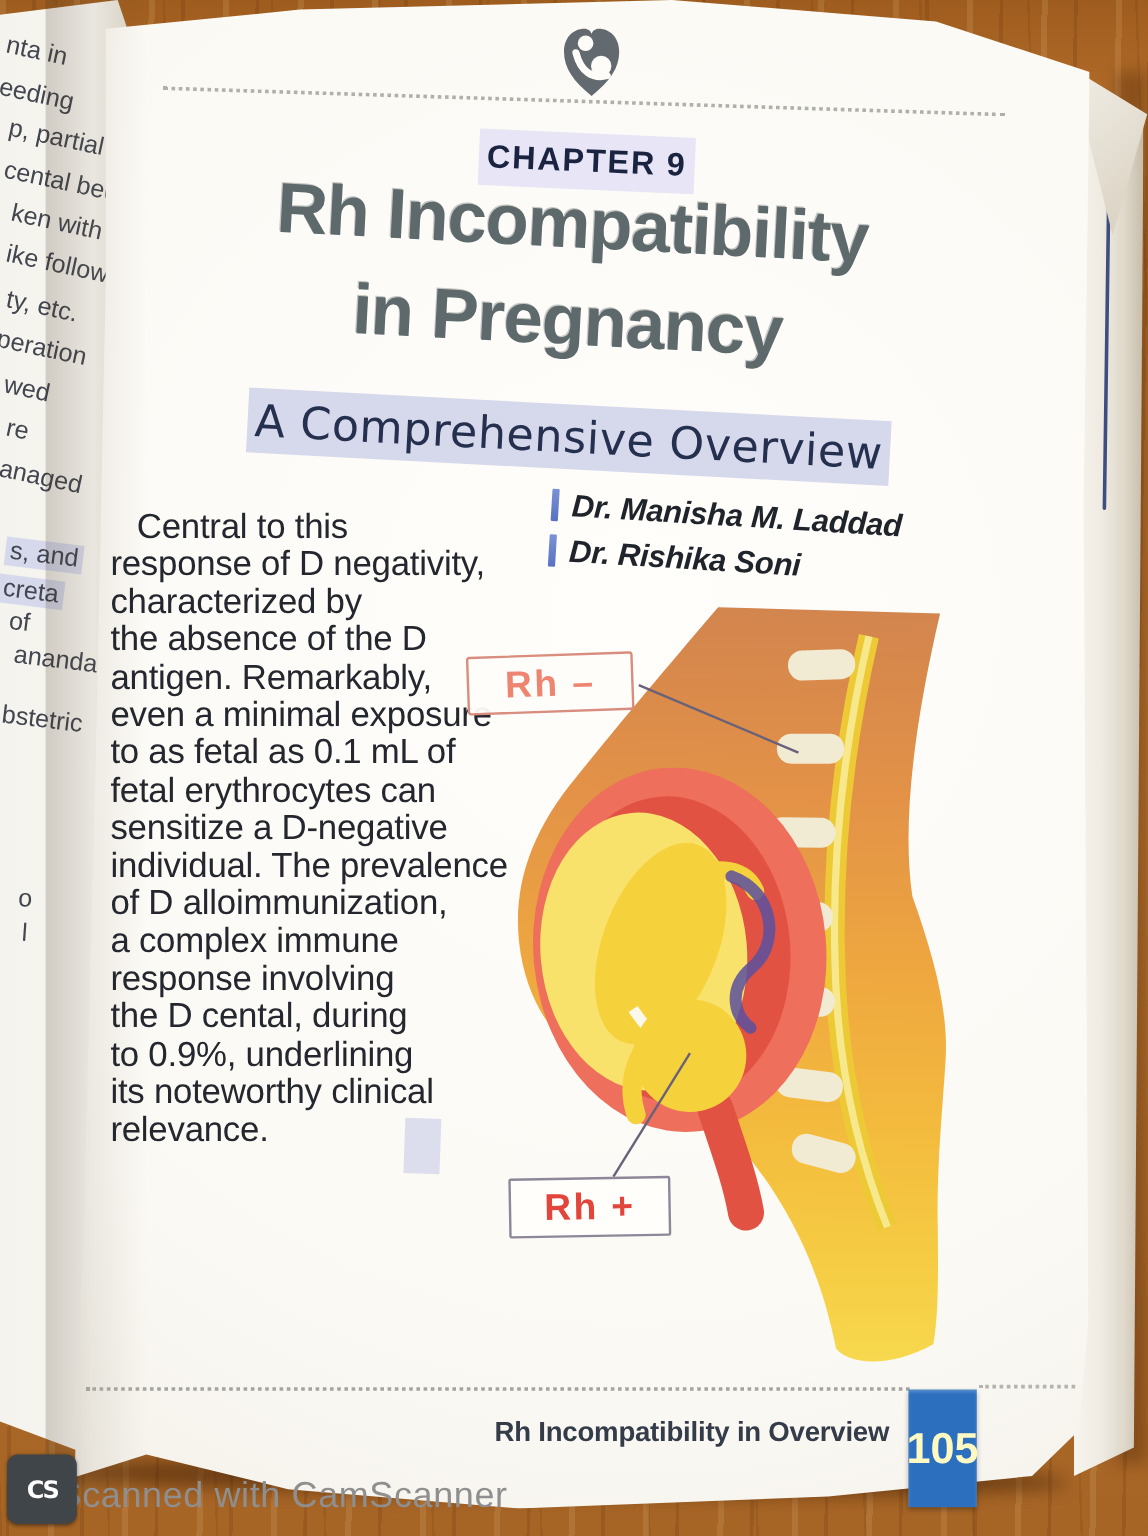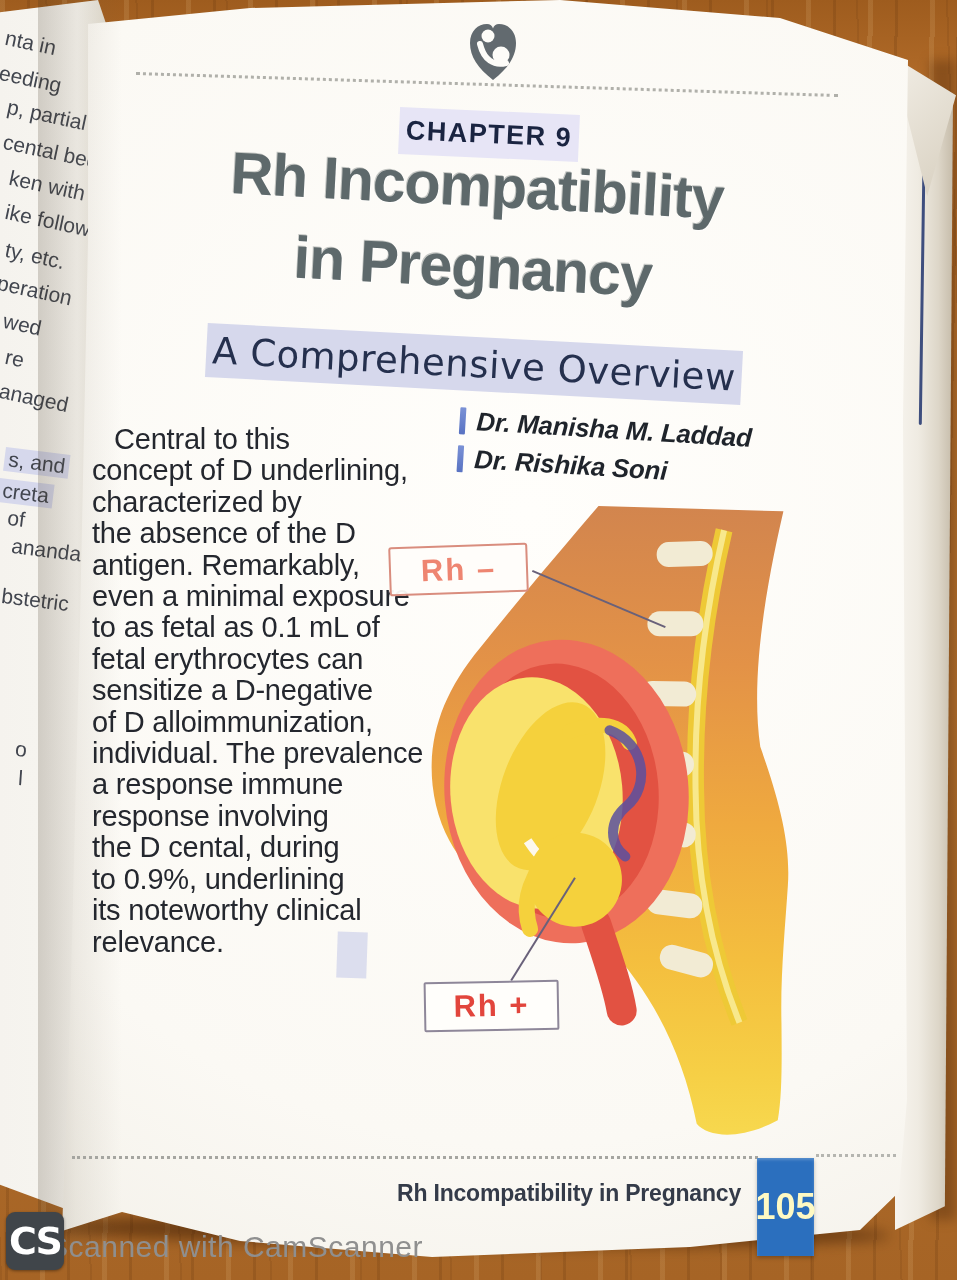--- a/index.html
+++ b/index.html
@@ -109,21 +109,21 @@
   .dots-footer2{left:816px;top:1154px;width:80px;border-top:3px dotted #b5b5b0;}
   .running-title{left:320px;top:1180px;width:421px;text-align:right;font-size:23px;
     font-weight:700;color:#343b49;letter-spacing:-.2px;}
   .page-num{left:757px;top:1158px;width:57px;height:98px;background:var(--accent-blue,#2b6fbe);
     color:#fef9c3;font-size:36px;font-weight:700;display:flex;align-items:center;justify-content:center;
     box-shadow:inset 0 2px 3px rgba(255,255,255,.22), 0 2px 4px rgba(0,0,0,.25);}
 
   
   .cs-caption{left:48px;top:1230px;font-size:30px;color:#8f8f8f;z-index:9;letter-spacing:.5px;}
   .cs-badge{left:6px;top:1212px;width:58px;height:58px;background:#40454a;border-radius:9px;
-    color:#fff;font-family:"DejaVu Sans",sans-serif;font-weight:700;font-size:38px;
+    color:#fff;font-family:"DejaVu Sans",sans-serif;font-weight:700;font-size:20px;
     display:flex;align-items:center;justify-content:center;z-index:10;letter-spacing:-2px;
     box-shadow:0 1px 3px rgba(0,0,0,.4);}
 </style>
 </head>
 <body>
 
 <div id="photo">
 
   <div class="wood"></div>
   <div class="floor-shadow"></div>
@@ -209,41 +209,41 @@
           <span class="author-bar"></span>
           <span class="author-name">Dr. Rishika Soni</span>
         </div>
       </div>
 
     <div class="abs body-col">
 
         <div class="bline">Central to this</div>
 
 
-        <div class="bline">concept of D underlining,</div>
+        <div class="bline">response of D negativity,</div>
 
         <div class="bline">characterized by</div>
 
         <div class="bline">the absence of the D</div>
 
         <div class="bline">antigen. Remarkably,</div>
 
         <div class="bline">even a minimal exposure</div>
 
         <div class="bline">to as fetal as 0.1 mL of</div>
 
         <div class="bline">fetal erythrocytes can</div>
 
         <div class="bline">sensitize a D-negative</div>
 
+        <div class="bline">individual. The prevalence</div>
+
         <div class="bline">of D alloimmunization,</div>
 
-        <div class="bline">individual. The prevalence</div>
-
-        <div class="bline">a response immune</div>
+        <div class="bline">a complex immune</div>
 
         <div class="bline">response involving</div>
 
         <div class="bline">the D cental, during</div>
 
 
 
         <div class="bline">to 0.9%, underlining</div>
 
         <div class="bline">its noteworthy clinical</div>
@@ -302,20 +302,20 @@
       <line x1="136" y1="490" x2="198" y2="386" stroke="#69617a" stroke-width="2"></line>
     </svg>
 
     <div class="abs rh-neg">Rh –</div>
     <div class="abs rh-pos">Rh +</div>
 
     <div class="abs bleed-patch"></div>
 
     <div class="abs dots-footer"></div>
     <div class="abs dots-footer2"></div>
-    <div class="abs running-title">Rh Incompatibility in Pregnancy</div>
+    <div class="abs running-title">Rh Incompatibility in Overview</div>
     <div class="abs page-num">105</div>
   </div>
 
   <div class="abs cs-caption">Scanned with CamScanner</div>
   <div class="abs cs-badge">CS</div>
 
 </div>
 
 </body></html>

